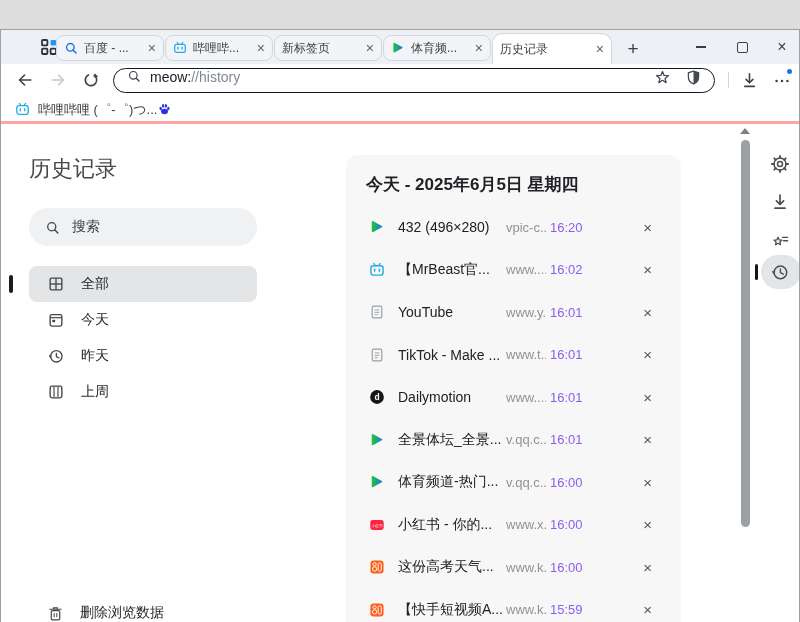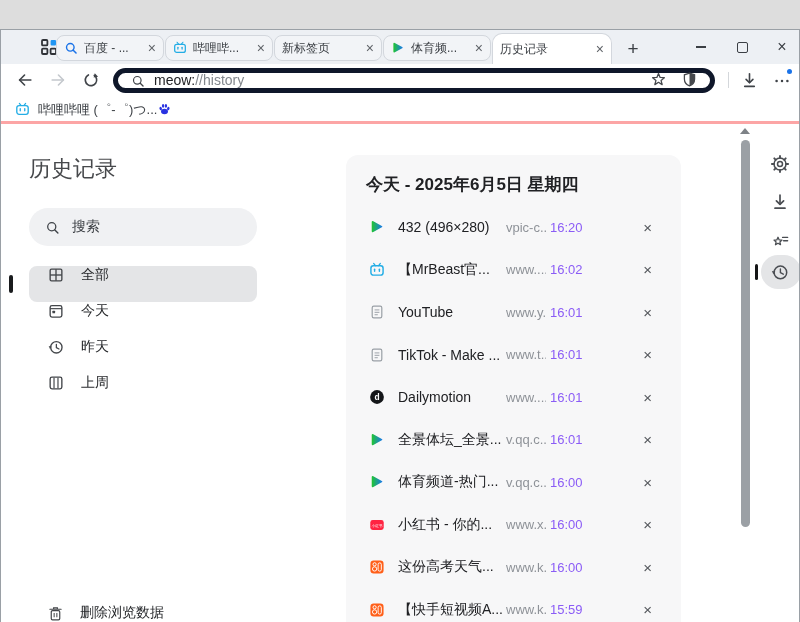--- a/index.html
+++ b/index.html
@@ -26,21 +26,21 @@
   .winctl{position:absolute;top:0;height:34px;width:28px;display:flex;align-items:center;justify-content:center;}
   .wc-min{left:686px}.wc-max{left:727px}.wc-close{left:767px}
   .wc-min i{display:block;width:10px;height:1.4px;background:#3b3f44}
   .wc-max i{display:block;width:9px;height:9px;border:1.2px solid #3b3f44;border-radius:2px}
   .wc-close span{font-size:16px;color:#3b3f44;line-height:16px}
   
   .toolbar{position:absolute;left:0;top:34px;width:800px;height:32px;background:#fff;}
   .nav-ic{position:absolute;top:7px;width:18px;height:18px;color:#3f4348}
   .nav-back{left:15px}.nav-fwd{left:48px;color:#c4c8cd}.nav-reload{left:81px}
   .url-pill{position:absolute;left:112px;top:3.5px;width:602px;height:25px;box-sizing:border-box;
-    border:5px solid #0f172a;border-radius:13px;background:#fff;display:flex;align-items:flex-end;padding:0 0 0 13px;}
+    border:1px solid #0f172a;border-radius:13px;background:#fff;display:flex;align-items:flex-start;padding:0 0 0 13px;}
   .url-pill .srch{width:14px;height:14px;color:#3f4348;margin-right:9px;flex:none}
   .url-text{font-size:14px;white-space:nowrap}
   .url-scheme{color:#202124}.url-rest{color:#82878d}
   .url-sp{flex:1}
   .pill-ic{width:17px;height:17px;color:#45484d;flex:none}
   .pill-star{margin-right:14px}.pill-shield{margin-right:12px}
   .tb-div{position:absolute;left:727px;top:8px;width:1px;height:16px;background:#d4d7db}
   .tb-dl{position:absolute;left:739px;top:7px;width:19px;height:19px;color:#3f4348}
   .tb-more{position:absolute;left:772px;top:8px;width:18px;height:18px;color:#3f4348}
   .tb-more .bluedot{position:absolute;right:-1px;top:-3px;width:5px;height:5px;border-radius:50%;background:#1a73e8}
@@ -52,21 +52,21 @@
   .bm .bm-label{font-size:13px;color:#3b3f44;white-space:nowrap}
   .bm1{left:14px}.bm2{left:156px}
   
   .content{position:absolute;left:0;top:94px;width:800px;height:528px;background:#fff;}
   .sb-title{position:absolute;left:28px;top:30px;font-size:22px;color:#47494c;}
   .search-pill{position:absolute;left:28px;top:84px;width:228px;height:38px;border-radius:19px;
     background:#f0f1f3;display:flex;align-items:center;padding-left:16px;box-sizing:border-box;}
   .search-pill .srch{width:15px;height:15px;color:#3f4348;margin-right:12px}
   .search-pill .ph{font-size:14px;color:#3b3f44}
   .menu-item{position:absolute;left:28px;width:228px;height:36px;border-radius:8px;
-    display:flex;align-items:flex-start;padding-left:18px;box-sizing:border-box;}
+    display:flex;align-items:center;padding-left:18px;box-sizing:border-box;}
   .menu-item.sel{background:#e4e5e7}
   .menu-item .mi{width:18px;height:18px;color:#43464a;flex:none}
   .menu-item .ml{margin-left:16px;font-size:14px;color:#27292c}
   .sel-bar{position:absolute;left:8px;width:3.5px;height:18px;border-radius:2px;background:#191b1d}
   .sb-footer{position:absolute;left:28px;top:474px;height:30px;display:flex;align-items:center;padding-left:18px;}
   .sb-footer .mi{width:17px;height:17px;color:#43464a}
   .sb-footer .ml{margin-left:16px;font-size:14px;color:#27292c}
   
   .card{position:absolute;left:345px;top:31px;width:335px;height:497px;background:#f7f7f8;
     border-radius:12px 12px 0 0;overflow:hidden;}

